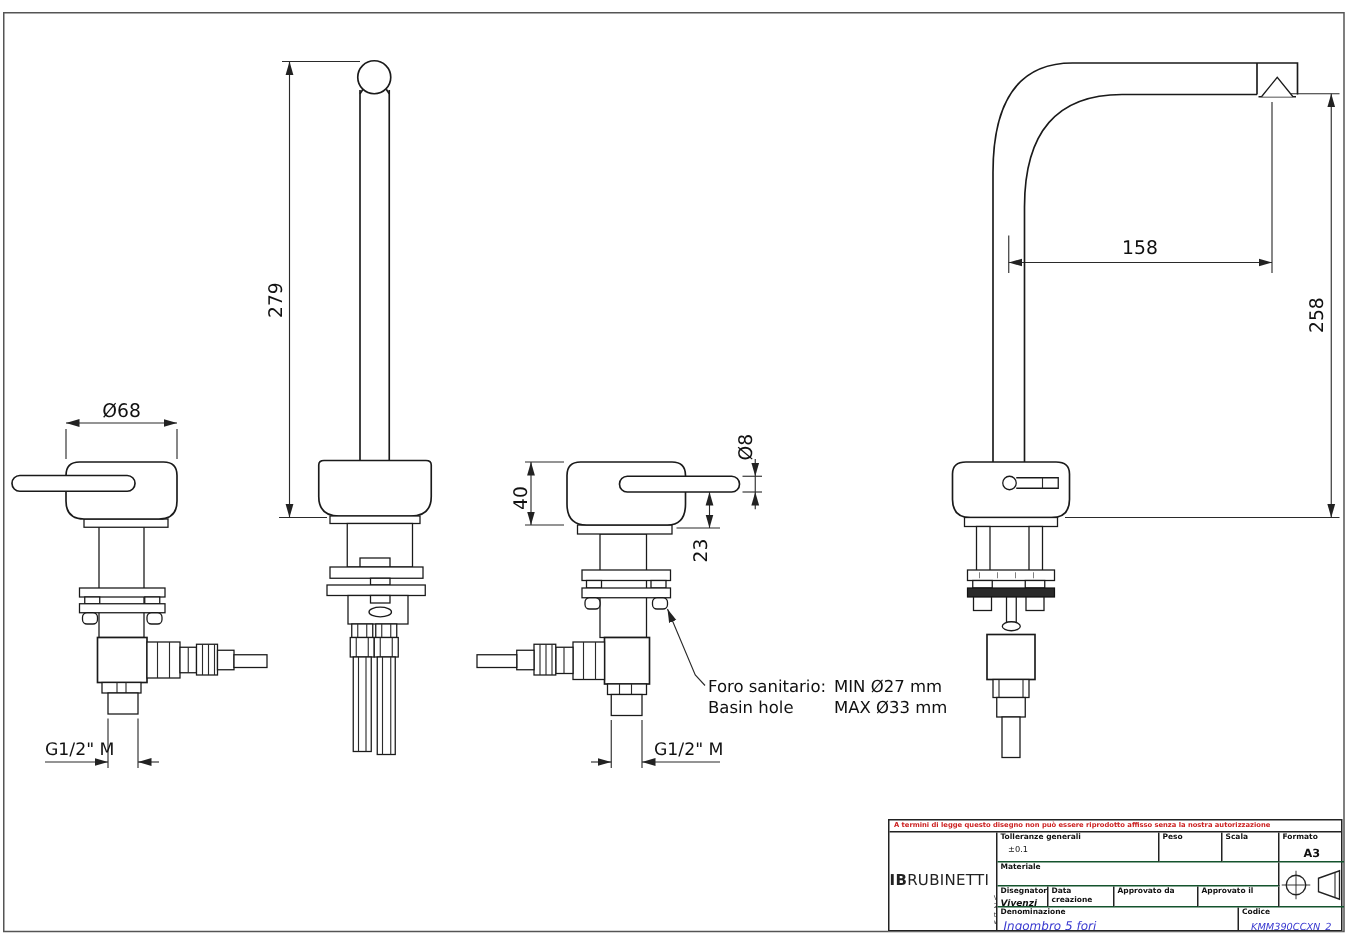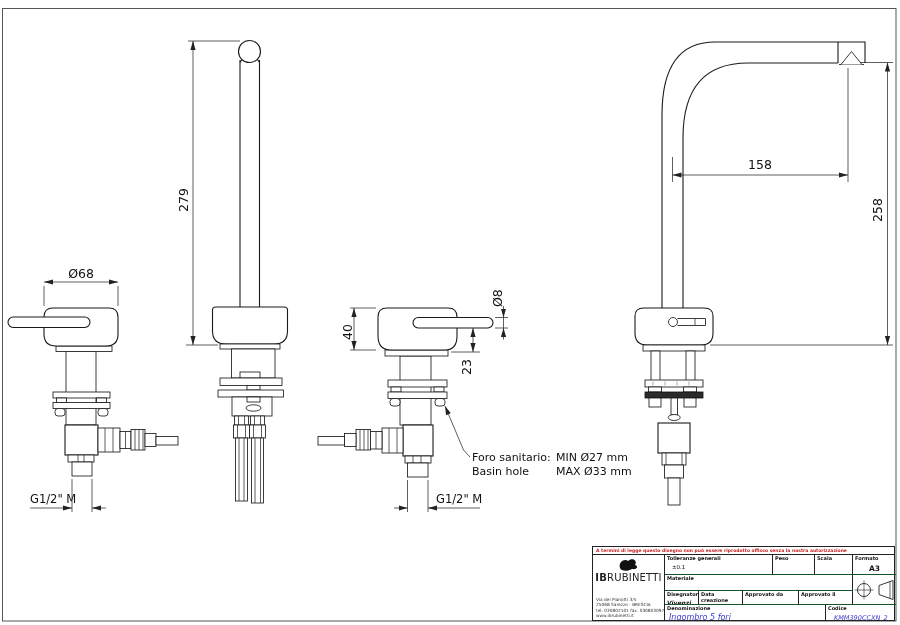--- a/index.html
+++ b/index.html
@@ -27,21 +27,21 @@
   .bR{border-right:1px solid #222;} .bB{border-bottom:1px solid #14532d;}
   .lab{font-size:5px;font-weight:bold;color:#111;padding:1px 0 0 2px;line-height:5.5px;}
   .val{font-size:5.5px;color:#111;padding:2px 0 0 7px;}
   .vali{font-size:6px;font-weight:bold;font-style:italic;color:#111;padding:1px 0 0 2px;}
   .blue{color:#3a3ad0;font-style:italic;}
   .den-val{font-size:8px;padding:1px 0 0 4px;}
   .den-val span{display:inline-block;border-bottom:1px solid #3a3ad0;min-width:140px;}
   .cod-val{font-size:6.5px;padding:2px 0 0 8px;}
   .cod-val span{display:inline-block;border-bottom:1px solid #f97316;min-width:55px;}
   .a3{font-size:7.5px;font-weight:bold;text-align:center;padding-top:2px;color:#111;}
-  .logo-cell{display:flex;flex-direction:column;align-items:center;}
+  .logo-cell{display:flex;flex-direction:row;align-items:center;}
   .brand{font-size:10px;color:#222;letter-spacing:0.2px;line-height:10px;margin-top:1px;white-space:nowrap;}
   .brand b{font-weight:800;}
   .addr{margin-top:auto;align-self:flex-start;padding:0 0 2px 3px;font-size:4.3px;
         line-height:5.2px;color:#333;white-space:nowrap;}
 </style>
 </head>
 <body>
 
 <div class="sheet">
 

